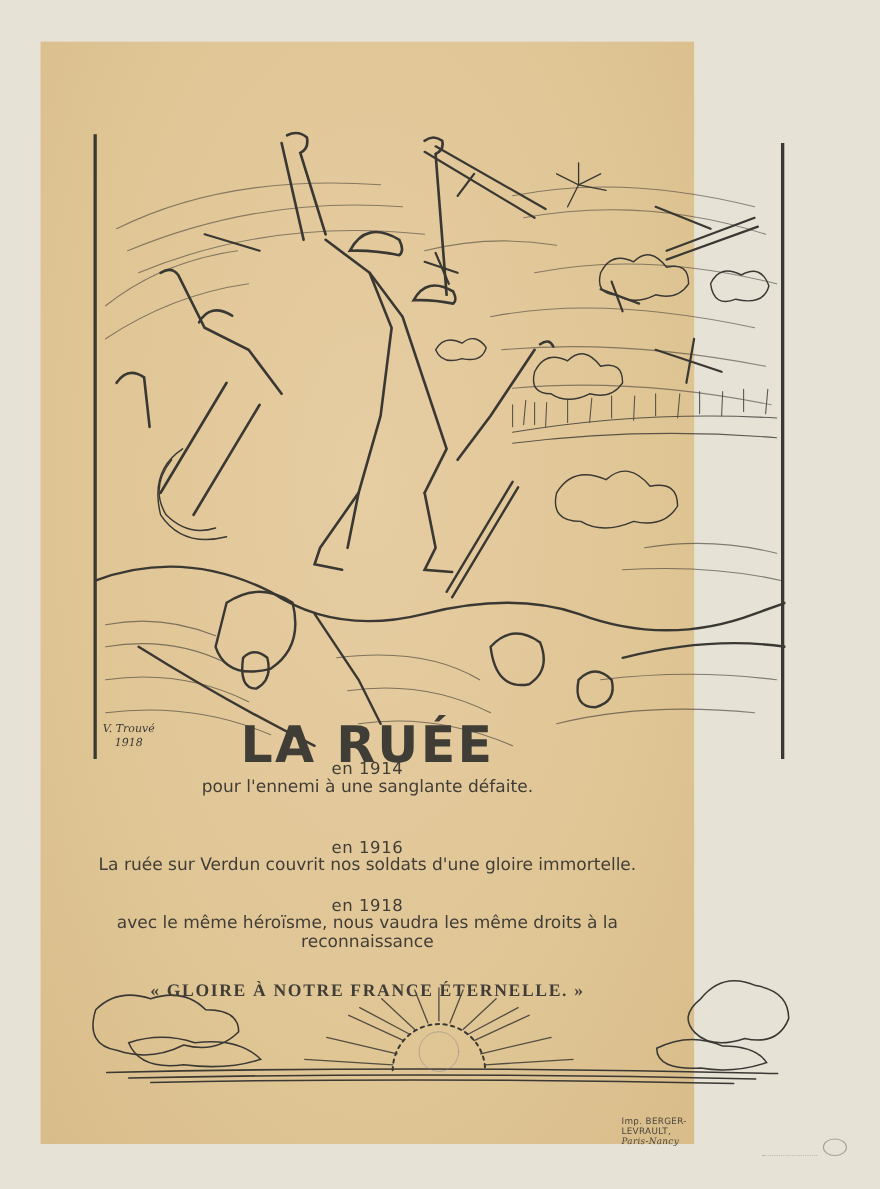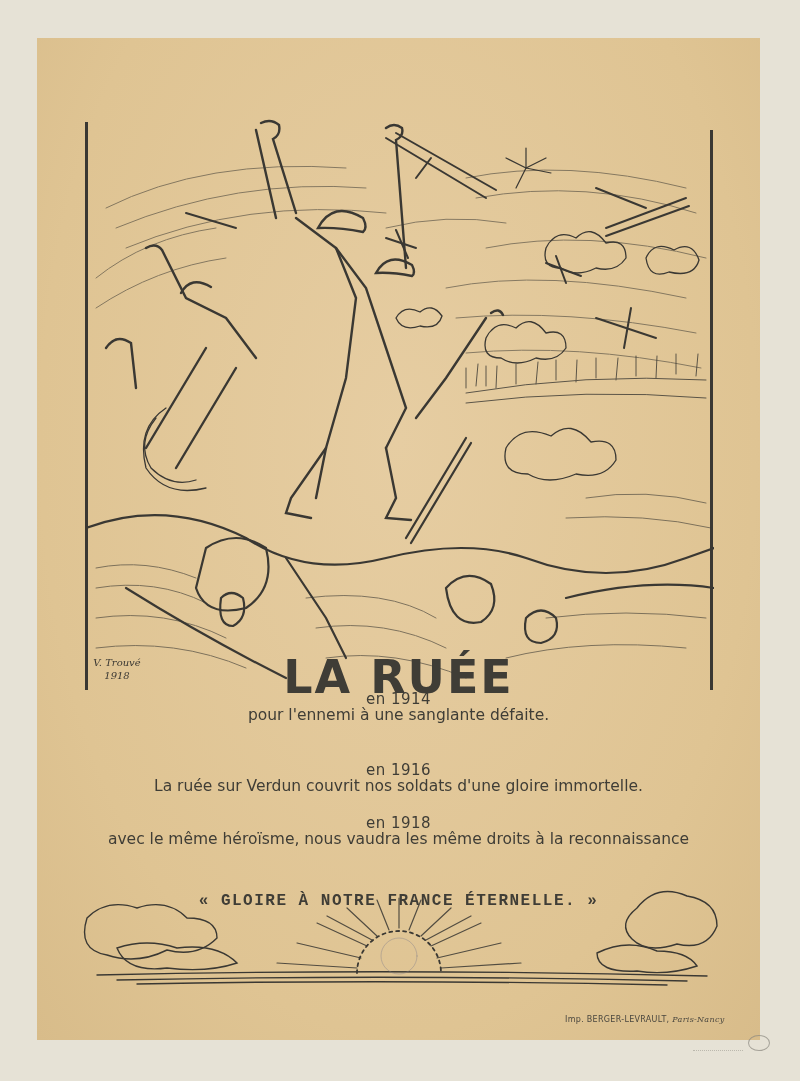--- a/index.html
+++ b/index.html
@@ -2,21 +2,21 @@
 <html><head>
 <meta charset="utf-8">
 <style>
   html, body { margin: 0; padding: 0; }
   body {
     width: 800px; height: 1081px; position: relative; overflow: hidden;
     background: #e6e2d6;
     font-family: "DejaVu Sans", sans-serif;
   }
   .sheet {
-    position: absolute; left: 37px; top: 38px; width: 723px; height: 1002px;
+    position: absolute; left: 37px; top: 38px; width: 594px; height: 1002px;
     background: #e2c89b;
     background-image: radial-gradient(ellipse at 50% 40%, #e6cda2 0%, #dfc493 70%, #d8bc8a 100%);
   }
   .frame-line {
     position: absolute; width: 3px; background: #3a3833;
   }
   .illustration {
     position: absolute; left: 49px; top: 80px; width: 628px; height: 575px;
   }
   .illustration svg { width: 100%; height: 100%; display: block; }
@@ -31,21 +31,21 @@
     font-size: 46px; letter-spacing: 2px; color: #3f3d36;
   }
   .text-block {
     position: absolute; left: 40px; right: 40px; text-align: center;
     color: #3f3d36; font-family: "DejaVu Sans", sans-serif;
   }
   .year { font-size: 15px; line-height: 15px; letter-spacing: 0.5px; }
   .line { font-size: 15.5px; line-height: 17px; }
   .slogan {
     position: absolute; left: 0; right: 0; top: 854px; text-align: center;
-    font-family: Liberation Mono, monospace; font-weight: bold; font-size: 16px;
+    font-family: Liberation Serif, serif; font-weight: bold; font-size: 16px;
     letter-spacing: 1.5px; color: #3f3d36;
   }
   .sunrise {
     position: absolute; left: 40px; top: 840px; width: 650px; height: 110px;
   }
   .printer {
     position: absolute; left: 528px; top: 940px;
     font-size: 8px; color: #4a473f; letter-spacing: 0.3px; margin-top: 37px;
   }
   .printer i { font-family: "DejaVu Serif", serif; }

